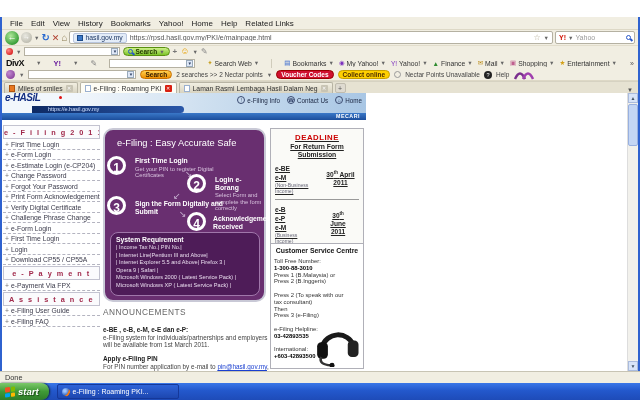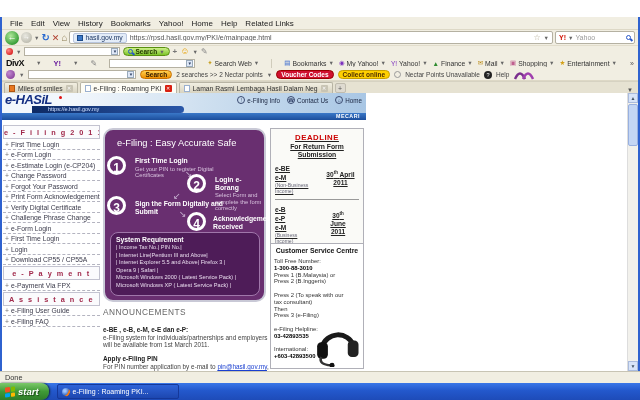--- a/index.html
+++ b/index.html
@@ -81,21 +81,21 @@
   .tabs .tab:nth-child(1) .tab-fav{background:#e87820;border-color:#b05510;}
   .tab-close{width:7px;height:7px;background:#c8c4b4;border-radius:1px;color:#fff;font-size:5px;line-height:7px;text-align:center;flex:0 0 auto;}
   .tab.active .tab-close{background:#d82010;}
   .newtab{width:11px;height:10px;font-size:7px;line-height:9px;text-align:center;color:#555;background:#dedad0;border:1px solid #c0bcae;border-radius:2px;}
   .tablist{margin-left:auto;font-size:6px;color:#555;padding:0 3px;}
   
   .content{position:absolute;top:93px;left:2px;right:2px;height:278px;background:#fff;overflow:hidden;}
   .page{position:absolute;left:0;top:0;width:364px;height:278px;}
   .pheader{position:absolute;top:0;left:0;right:0;height:20px;overflow:hidden;
     background:linear-gradient(100deg,#f2f7fc 20%,#cfe0f0 55%,#a8c6e4);}
-  .logo{position:absolute;left:3px;top:-1px;font-size:13px;font-weight:bold;font-style:italic;color:#142f82;letter-spacing:-0.5px;}
+  .logo{position:absolute;left:3px;top:-1px;font-size:10px;font-weight:bold;font-style:italic;color:#142f82;letter-spacing:-0.5px;}
   .logo-dot{position:absolute;left:57px;top:3px;width:3px;height:3px;border-radius:50%;background:#e01010;}
   .urlband{position:absolute;left:30px;top:13px;width:152px;height:7px;border-radius:0 4px 4px 0;
     background:linear-gradient(90deg,#0e2a64,#2a57a8);color:#cfe0ff;font-size:5.5px;line-height:7px;padding-left:16px;}
   .hlinks{position:absolute;right:4px;top:3px;display:flex;gap:7px;font-size:6.3px;color:#1a2540;align-items:center;}
   .hlink{display:flex;align-items:center;gap:2px;white-space:nowrap;}
   .hlink .circ{width:8px;height:8px;border:1px solid #3a4a70;border-radius:50%;font-size:5px;line-height:7px;text-align:center;color:#3a4a70;}
   .bluebar{position:absolute;top:20px;left:0;right:0;height:7px;background:linear-gradient(#3a78c8,#1c4e9c);}
   .badge{position:absolute;right:6px;top:0;font-size:5.3px;font-weight:bold;color:#fff;line-height:7px;letter-spacing:0.5px;}
   
   .sidebar{position:absolute;left:1px;top:31px;width:97px;font-size:6.8px;color:#3a3a4a;}

